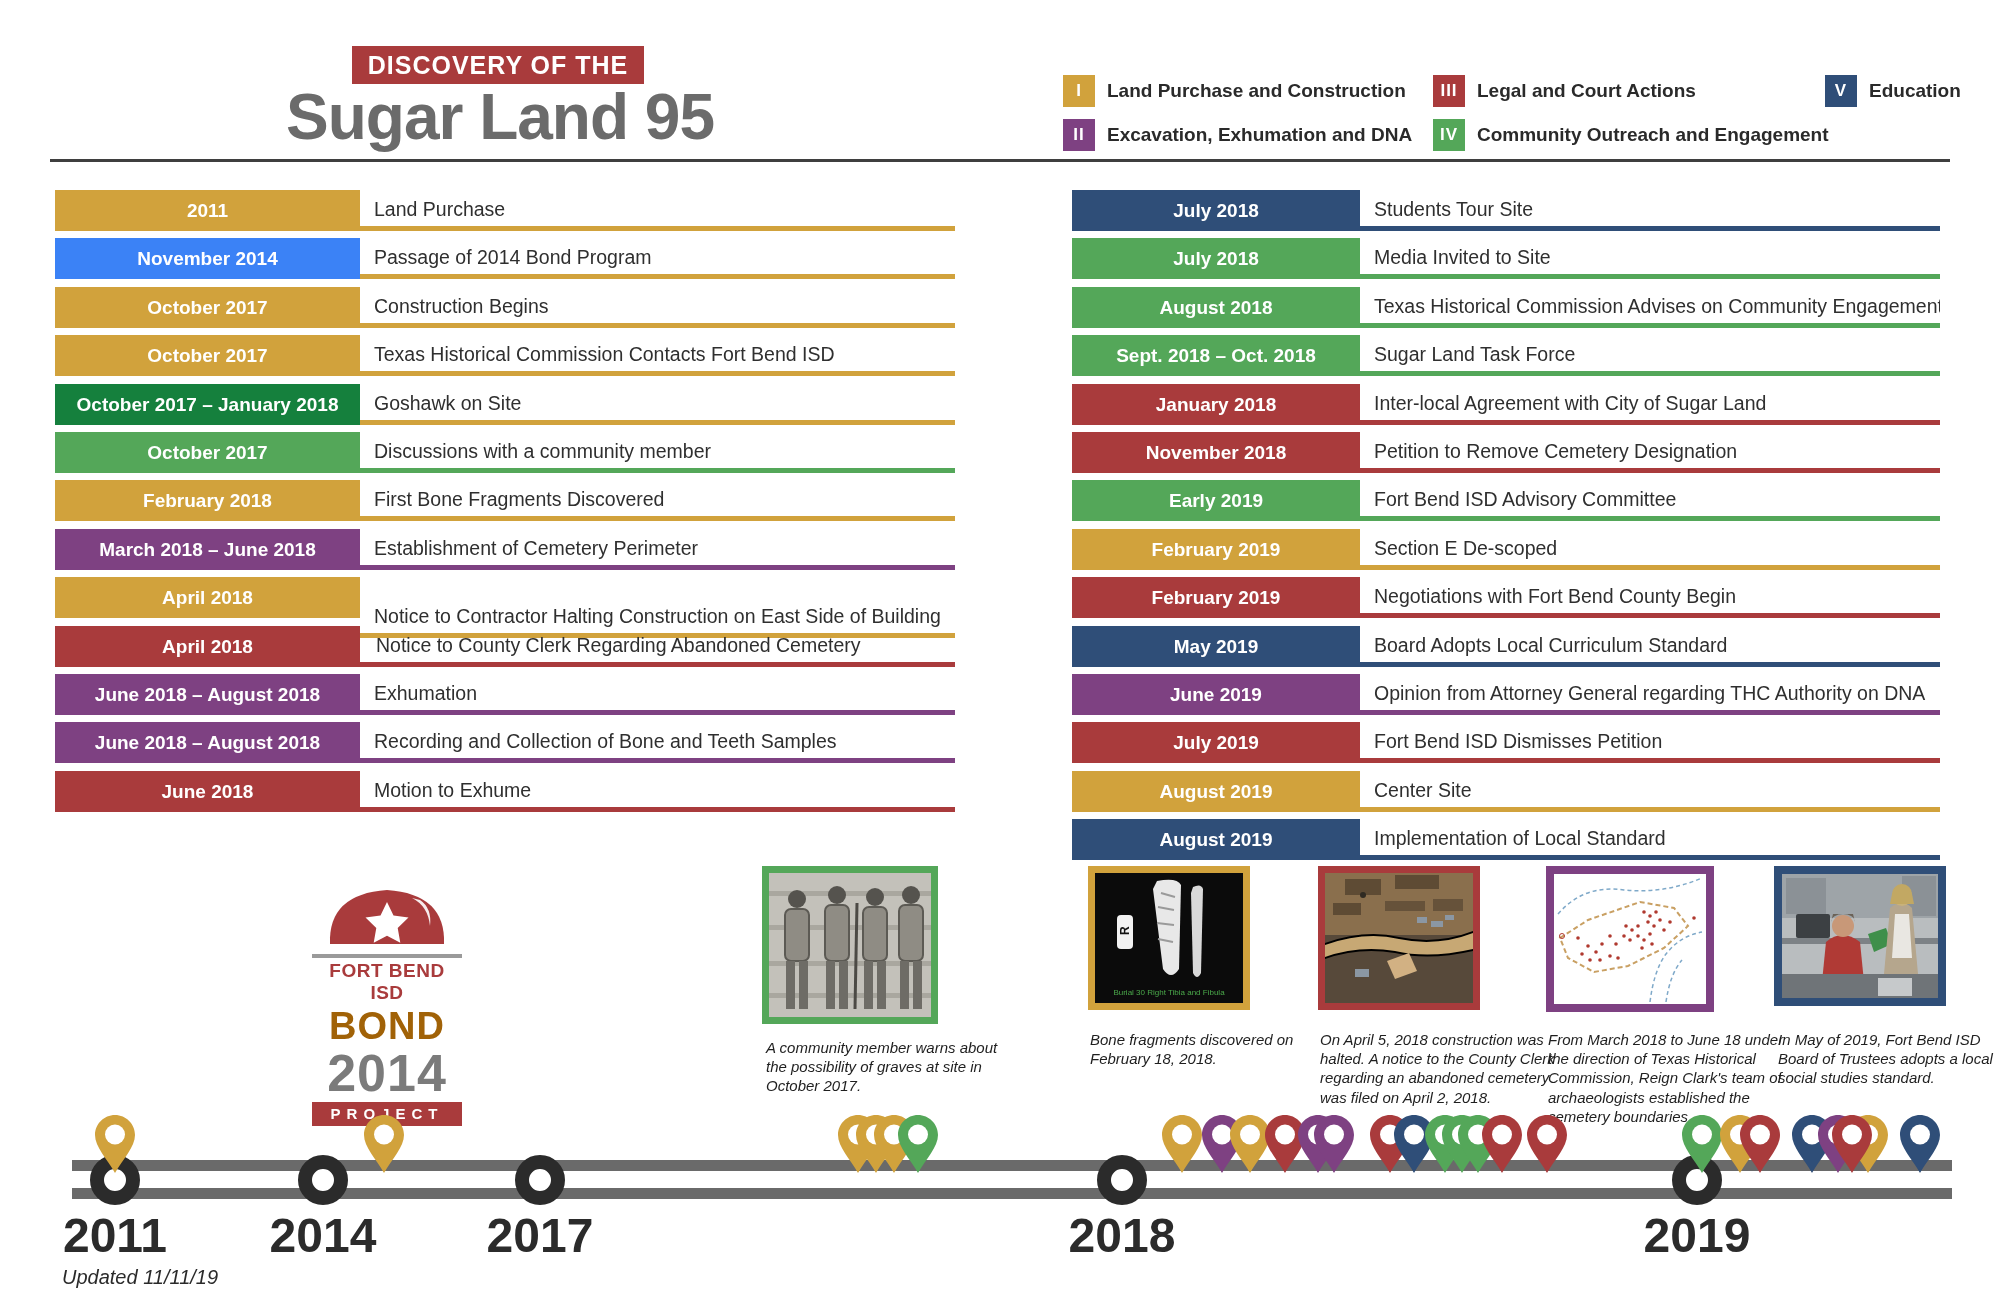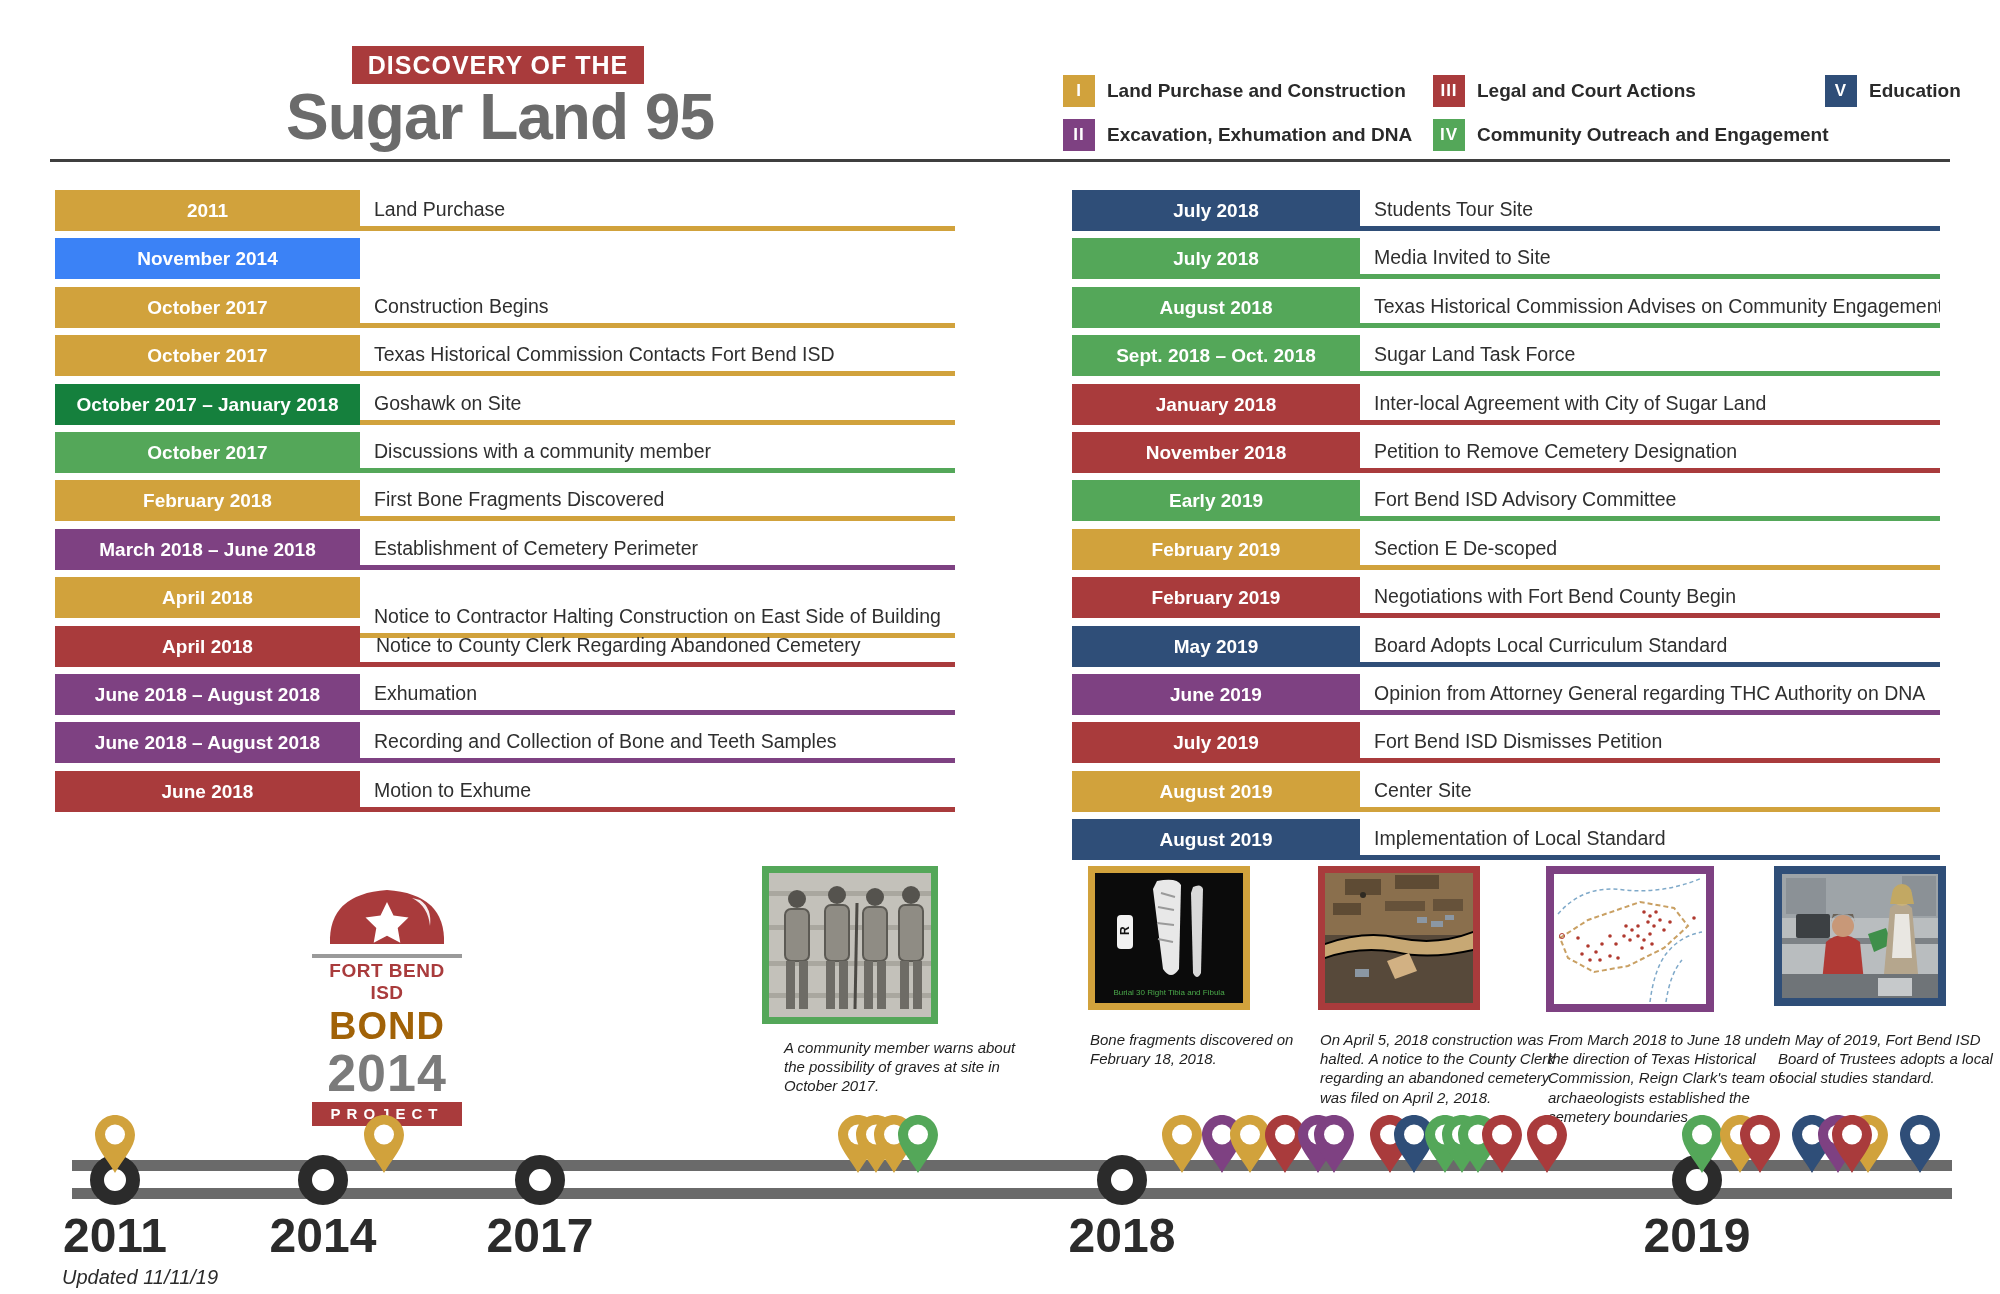--- a/index.html
+++ b/index.html
@@ -87,20 +87,21 @@
 </div>
 
 <div class="t-col" id="col-left">
   <div class="t-row">
     <div class="t-date" style="background: rgb(209, 162, 60);">2011</div>
     <div class="t-desc" style="border-bottom-color: rgb(209, 162, 60);">Land Purchase</div>
   </div>
 
   <div class="t-row">
     <div class="t-date" style="background: #3b82f6;">November 2014</div>
+    <div class="t-desc" style="border-bottom-color: rgb(209, 162, 60);">Passage of 2014 Bond Program</div>
   </div>
 
   <div class="t-row">
     <div class="t-date" style="background: rgb(209, 162, 60);">October 2017</div>
     <div class="t-desc" style="border-bottom-color: rgb(209, 162, 60);">Construction Begins</div>
   </div>
 
   <div class="t-row">
     <div class="t-date" style="background: rgb(209, 162, 60);">October 2017</div>
     <div class="t-desc" style="border-bottom-color: rgb(209, 162, 60);">Texas Historical Commission Contacts Fort Bend ISD</div>
@@ -263,21 +264,21 @@
           <rect x="70" y="88" width="9" height="48"></rect>
         <rect x="95" y="88" width="9" height="48"></rect>
           <rect x="108" y="88" width="9" height="48"></rect>
         <rect x="131" y="88" width="9" height="48"></rect>
           <rect x="144" y="88" width="9" height="48"></rect>
       </g>
       <line x1="88" y1="30" x2="86" y2="136" stroke="#4c4a45" stroke-width="3"></line>
     </svg>
   </div>
 </div>
-<div class="caption" style="left:784px;top:1038px;width:240px">A community member warns about the possibility of graves at site in October 2017.</div>
+<div class="caption" style="left:766px;top:1038px;width:240px">A community member warns about the possibility of graves at site in October 2017.</div>
 
 <div class="photo" style="left:1088px">
   <div class="frame" style="border:7px solid #D1A23C;width:162px;height:144px;background:#0b0b0b">
     <svg width="148" height="130" viewBox="0 0 148 130">
       <rect width="148" height="130" fill="#0b0b0b"></rect>
       <path d="M62 8 Q82 4 86 12 L84 96 Q76 108 68 96 L58 16 Z" fill="#e8e8e8"></path>
       <path d="M66 20 l14 4 M63 34 l16 3 M62 50 l17 2 M63 66 l15 3" stroke="#9a9a9a" stroke-width="2" fill="none"></path>
       <path d="M98 14 q8 -4 10 2 l-2 84 q-4 8 -8 0 l-2 -80 Z" fill="#d9d9d9"></path>
       <rect x="22" y="42" width="16" height="34" rx="4" fill="#f2f2f2"></rect>
       <text x="30" y="66" font-size="12" font-weight="bold" fill="#111" transform="rotate(-90 30 62)">R</text>

